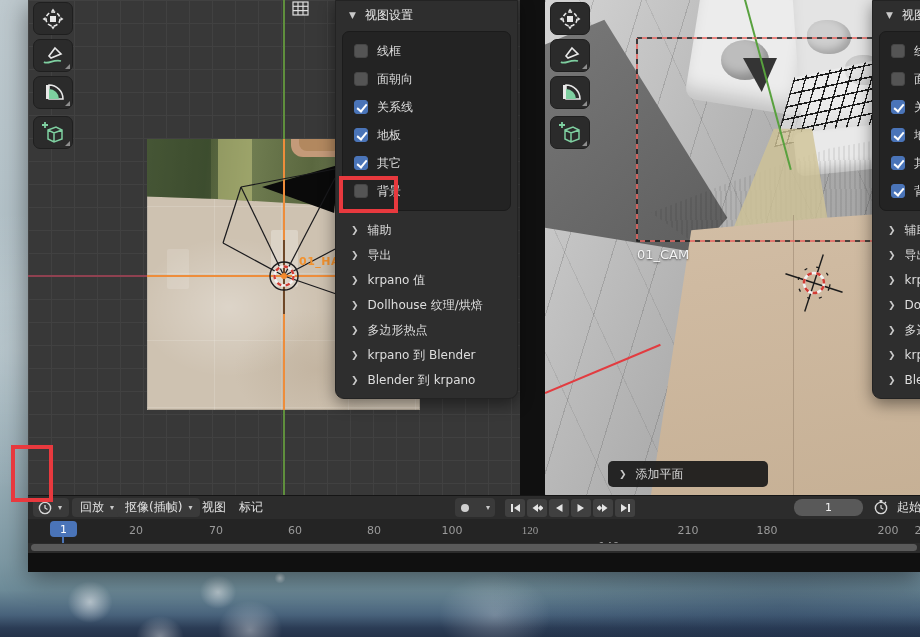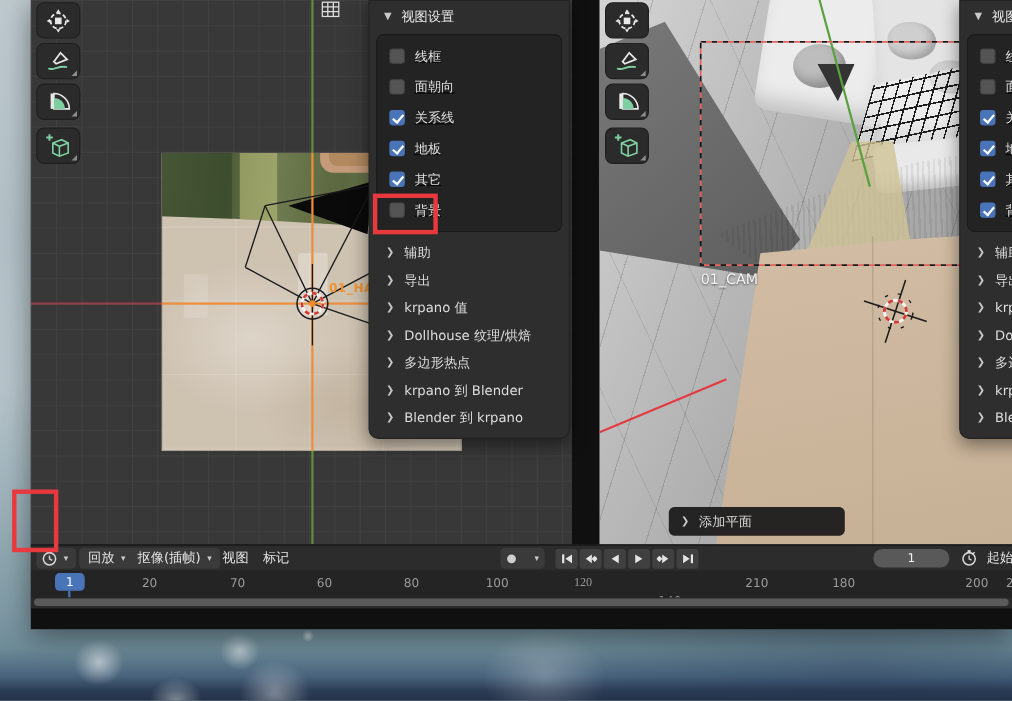--- a/index.html
+++ b/index.html
@@ -92,21 +92,21 @@
   .camlabel{position:absolute;left:92px;top:247px;color:#f4f4f4;font-size:13px;text-shadow:0 1px 2px rgba(0,0,0,.6);}
   .addplane{position:absolute;left:63px;top:461px;width:160px;height:26px;background:rgba(24,24,24,.92);
      border-radius:5px;display:flex;align-items:center;gap:9px;padding-left:11px;box-sizing:border-box;
      color:#d8d8d8;font-size:12px;}
   
   .panel{position:absolute;top:0;width:183px;background:#2e2e2e;border:1px solid #232323;
      border-radius:0 0 9px 9px;box-shadow:0 5px 16px rgba(0,0,0,.45);z-index:6;box-sizing:border-box;padding-bottom:5px;}
   .panel-header{height:29px;display:flex;align-items:center;gap:9px;padding:0 13px;color:#e8e8e8;font-size:12px;}
   .chev{color:#c9c9c9;font-size:9px;line-height:1;}
   .optbox{margin:1px 6px 7px;background:#232323;border:1px solid #1b1b1b;border-radius:7px;padding:5px 0;}
-  .optrow{height:28px;display:flex;align-items:center;gap:9px;padding:0 11px;text-decoration:underline;}
+  .optrow{height:28px;display:flex;align-items:center;gap:9px;padding:0 11px;}
   .cb{width:14px;height:14px;border-radius:3px;background:#545454;border:1px solid #464646;position:relative;flex:none;box-sizing:border-box;}
   .cb.checked{background:#4a74b8;border-color:#4a74b8;}
   .cb.checked::after{content:"";position:absolute;left:4px;top:1px;width:4px;height:8px;
      border:solid #fff;border-width:0 2px 2px 0;transform:rotate(40deg);}
   .optlabel{color:#dedede;font-size:12px;white-space:nowrap;}
   .secrow{height:25px;display:flex;align-items:center;gap:9px;padding:0 12px 0 15px;color:#dedede;font-size:12px;white-space:nowrap;}
   
   .tl-header{position:absolute;left:0;top:495px;width:892px;height:24px;background:#2c2c2c;border-top:1px solid #151515;box-sizing:border-box;}
   .tmenu-btn{position:absolute;top:2px;height:19px;background:#3a3a3a;border-radius:4px;display:flex;
      align-items:center;gap:6px;padding:0 8px;color:#e2e2e2;font-size:12px;box-sizing:border-box;}

